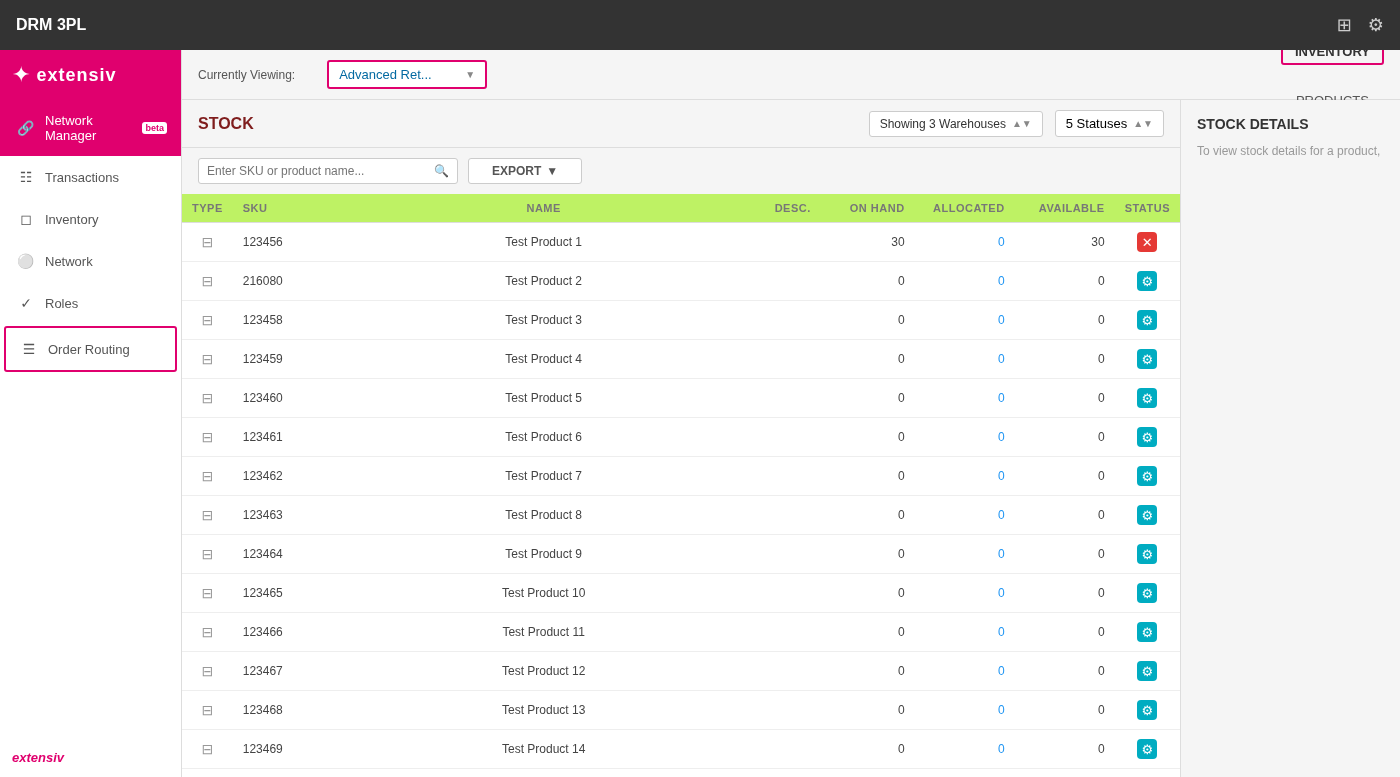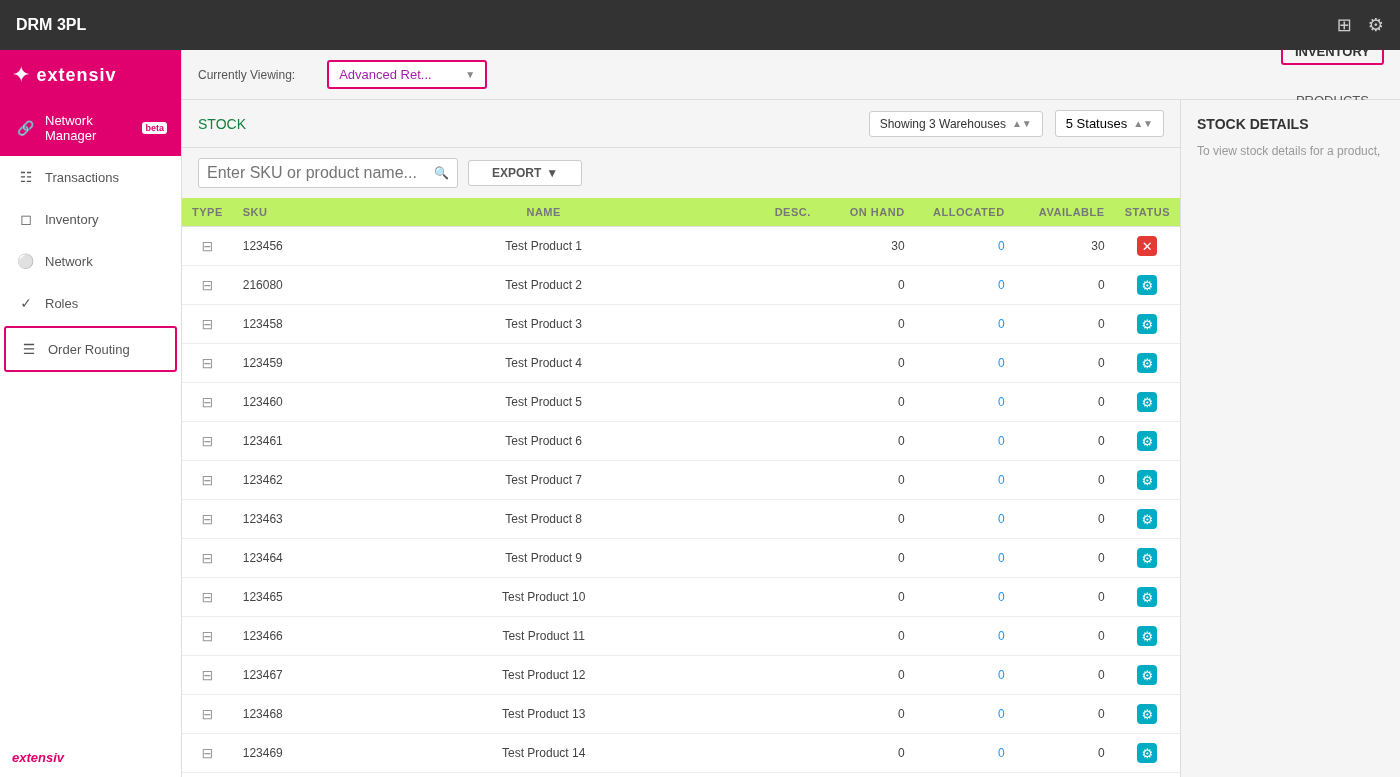--- a/index.html
+++ b/index.html
@@ -88,21 +88,21 @@
       align-items: center;
       border: 2px solid #e0006e;
       border-radius: 3px;
       background: #fff;
       padding: 5px 10px;
       cursor: pointer;
       gap: 6px;
       min-width: 160px;
       justify-content: space-between;
     }
-    .viewing-dropdown-text { color: #a21caf; font-size: 13px; }
+    .viewing-dropdown-text { color: #0369a1; font-size: 13px; }
     .viewing-dropdown-arrow { color: #888; font-size: 10px; }
 
     .nav-tabs { margin-left: auto; display: flex; gap: 24px; align-items: center; flex-direction: column; }
     .nav-tab {
       color: #555;
       font-size: 13px;
       cursor: pointer;
       padding: 4px 2px;
       font-weight: 500;
     }
@@ -119,21 +119,21 @@
     .stock-main { flex: 1; display: flex; flex-direction: column; overflow: hidden; padding: 0; }
 
     .stock-toolbar {
       display: flex;
       align-items: center;
       padding: 10px 16px;
       gap: 12px;
       background: #f5f5f5;
       border-bottom: 1px solid #ddd;
     }
-    .stock-title { font-size: 14px; font-weight: 400; color: #15803d; flex: 0 0 auto; }
+    .stock-title { font-size: 16px; font-weight: 700; color: #7f1d1d; flex: 0 0 auto; }
     .warehouse-select {
       display: flex;
       align-items: center;
       background: #fff;
       border: 1px solid #ccc;
       border-radius: 3px;
       padding: 5px 10px;
       cursor: pointer;
       gap: 6px;
       margin-left: auto;
@@ -165,21 +165,21 @@
       background: #fff;
       border: 1px solid #ccc;
       border-radius: 3px;
       padding: 5px 8px;
       width: 260px;
       gap: 6px;
     }
     .search-input {
       border: none;
       outline: none;
-      font-size: 16px;
+      font-size: 12px;
       color: #999;
       width: 100%;
       background: transparent;
     }
     .search-icon-span { color: #999; font-size: 12px; }
     .export-btn {
       display: flex;
       align-items: center;
       background: #fff;
       border: 1px solid #ccc;

